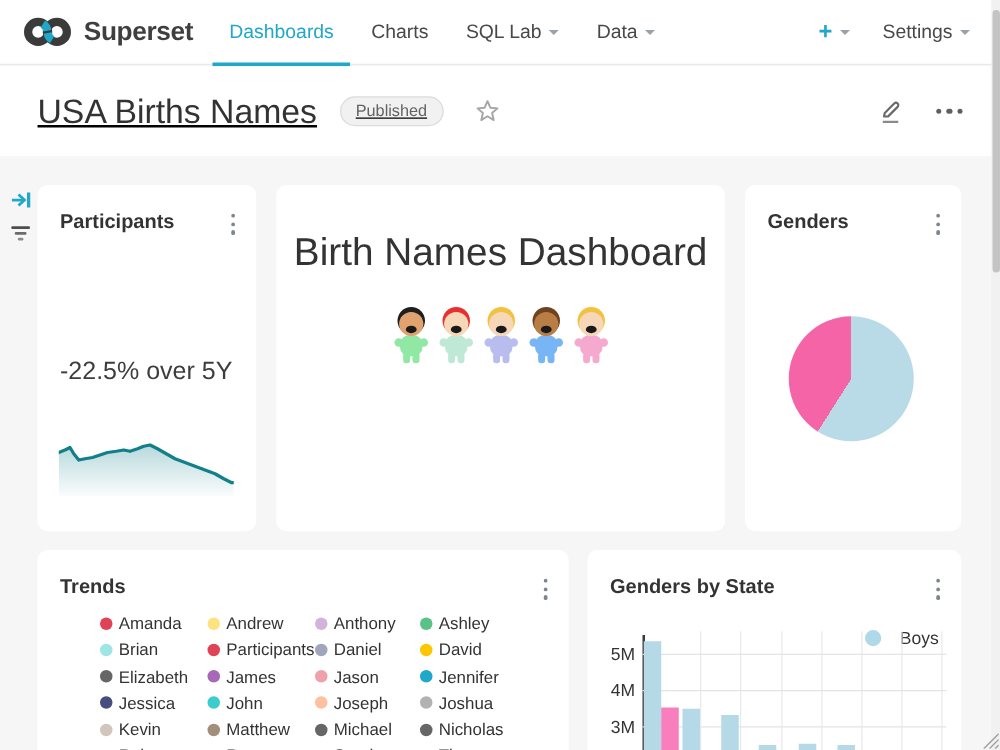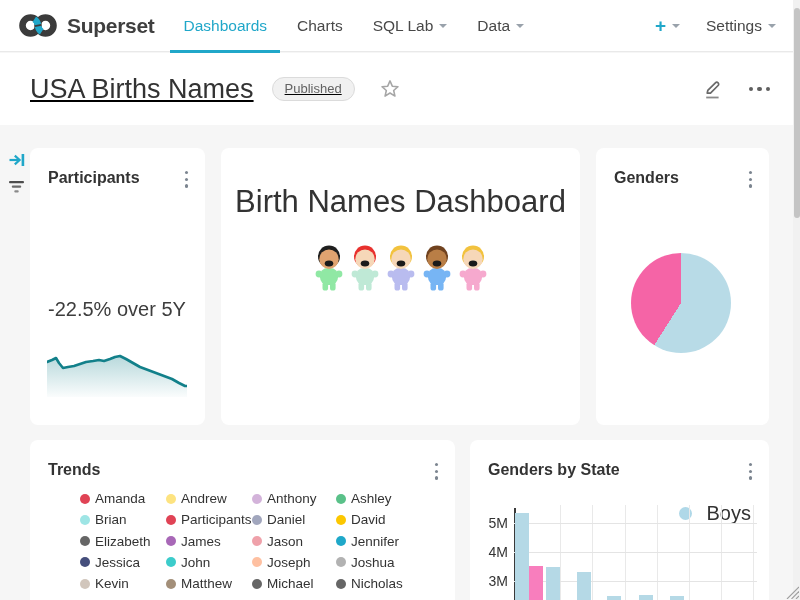--- a/index.html
+++ b/index.html
@@ -44,34 +44,34 @@
   #card-participants { left:30px; top:148px; width:175px; height:277px; }
   #card-header       { left:221px; top:148px; width:359px; height:277px; }
   #card-genders      { left:596px; top:148px; width:173px; height:277px; }
   #card-trends       { left:30px; top:440px; width:425px; height:240px; }
   #card-gbs          { left:470px; top:440px; width:299px; height:240px; }
   .card-title { position:absolute; left:18px; top:21px; font-size:16px; font-weight:600; color:#333; }
   .kebab { position:absolute; right:15px; top:21px; display:flex; flex-direction:column; gap:3.2px; cursor:pointer; padding:2px; }
   .kebab i { width:3.4px; height:3.4px; border-radius:50%; background:#7C8590; display:block; }
   
   .big-number { position:absolute; left:18px; top:80px; font-size:46px; font-weight:500; color:#333; letter-spacing:-1.5px; }
-  .delta { position:absolute; left:18px; top:138px; font-size:20px; color:#3D3D3D;margin-top:12px; }
+  .delta { position:absolute; left:18px; top:138px; font-size:20px; color:#3D3D3D; }
   .spark { position:absolute; left:17px; top:197px; }
   
   .md-title { margin-top:36px; text-align:center; font-size:31px; color:#333; font-weight:400; }
   .babies { position:absolute; top:94px; left:0; right:0; display:flex; justify-content:center; }
   .babies svg { margin:0 -2px; }
   
   .pie { position:absolute; left:35px; top:105px; width:100px; height:100px; border-radius:50%; }
   
   .legend-grid { position:absolute; left:50px; top:51px; display:grid; grid-template-columns:86px 86px 84px 92px; row-gap:6.3px; }
   .legend-item { display:flex; align-items:center; font-size:13.5px; color:#333; cursor:pointer; white-space:nowrap; }
   .legend-item .dot { width:10px; height:10px; border-radius:50%; margin-right:5px; flex:0 0 auto; }
   
-  .gbs-legend { position:absolute; top:62px; right:18px; display:flex; align-items:center; font-size:20px; color:#333; cursor:pointer;gap:10px; }
+  .gbs-legend { position:absolute; top:62px; right:18px; display:flex; align-items:center; font-size:14px; color:#333; cursor:pointer;gap:10px; }
   .gbs-legend .dot { width:13px; height:13px; border-radius:50%; margin-right:5px; }
   .tick-label { position:absolute; left:12px; width:26px; text-align:right; font-size:14px; color:#333; }
   .hgrid { position:absolute; left:44px; width:243px; height:1px; background:#E4E4E4; }
   .vgrid { position:absolute; top:65px; height:175px; width:1px; background:#E9E9E9; }
   .axis-y { position:absolute; left:44px; top:68px; width:1.5px; height:172px; background:#3A3A3A; }
   .bar { position:absolute; }
   
   .scrollbar { position:absolute; right:0; top:0; width:7px; height:600px; background:#F1F1F1; }
   .scroll-thumb { position:absolute; top:8px; left:0.5px; width:6px; height:210px; background:#C4C4C4; border-radius:3px; }
   .resize-handle { position:absolute; right:1px; bottom:1px; }

